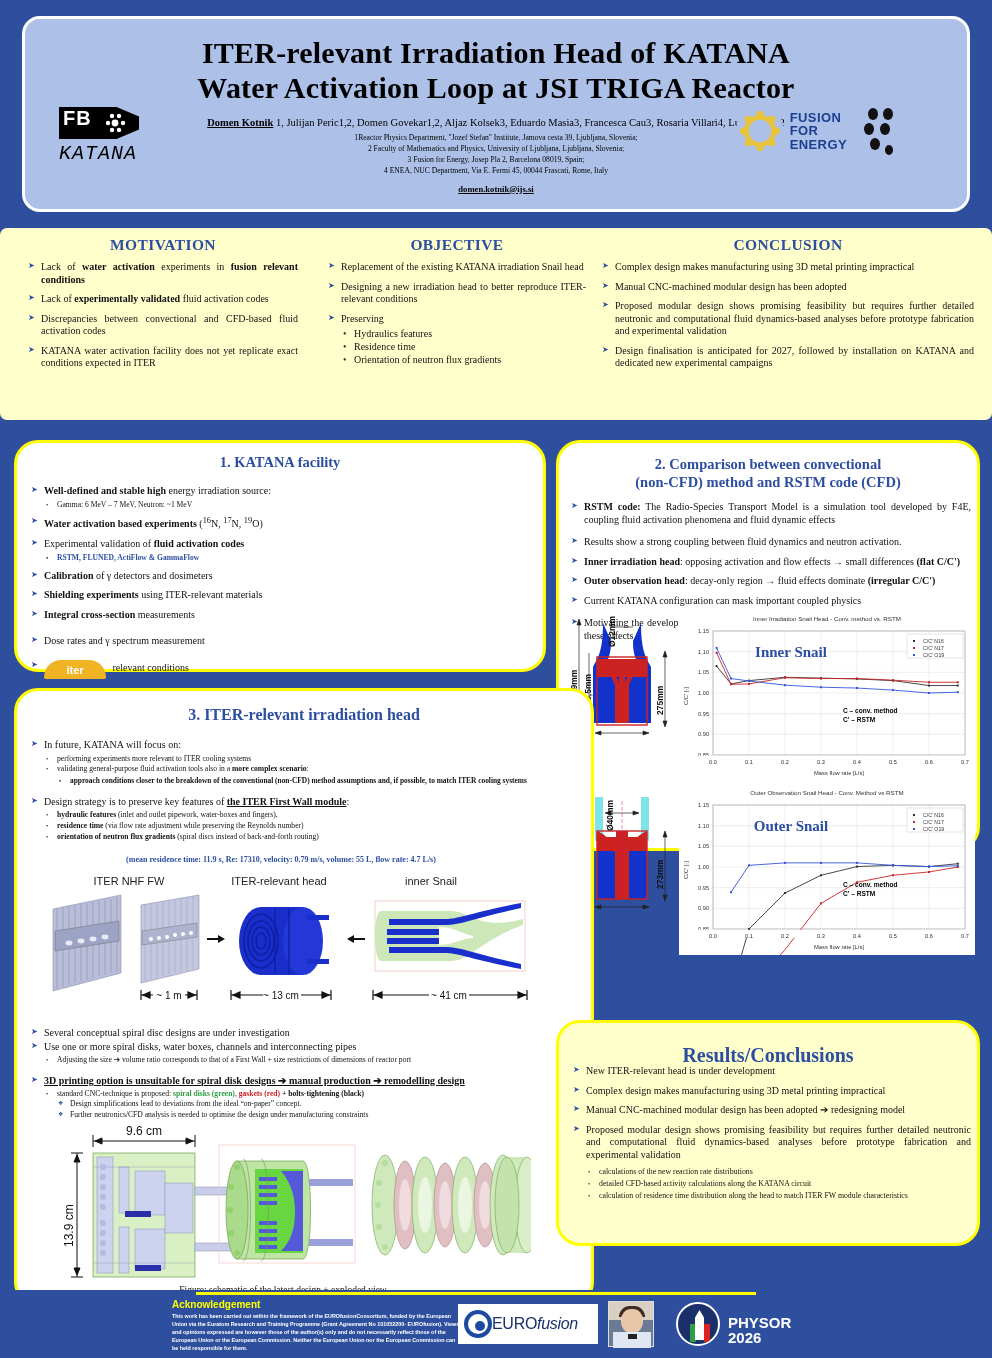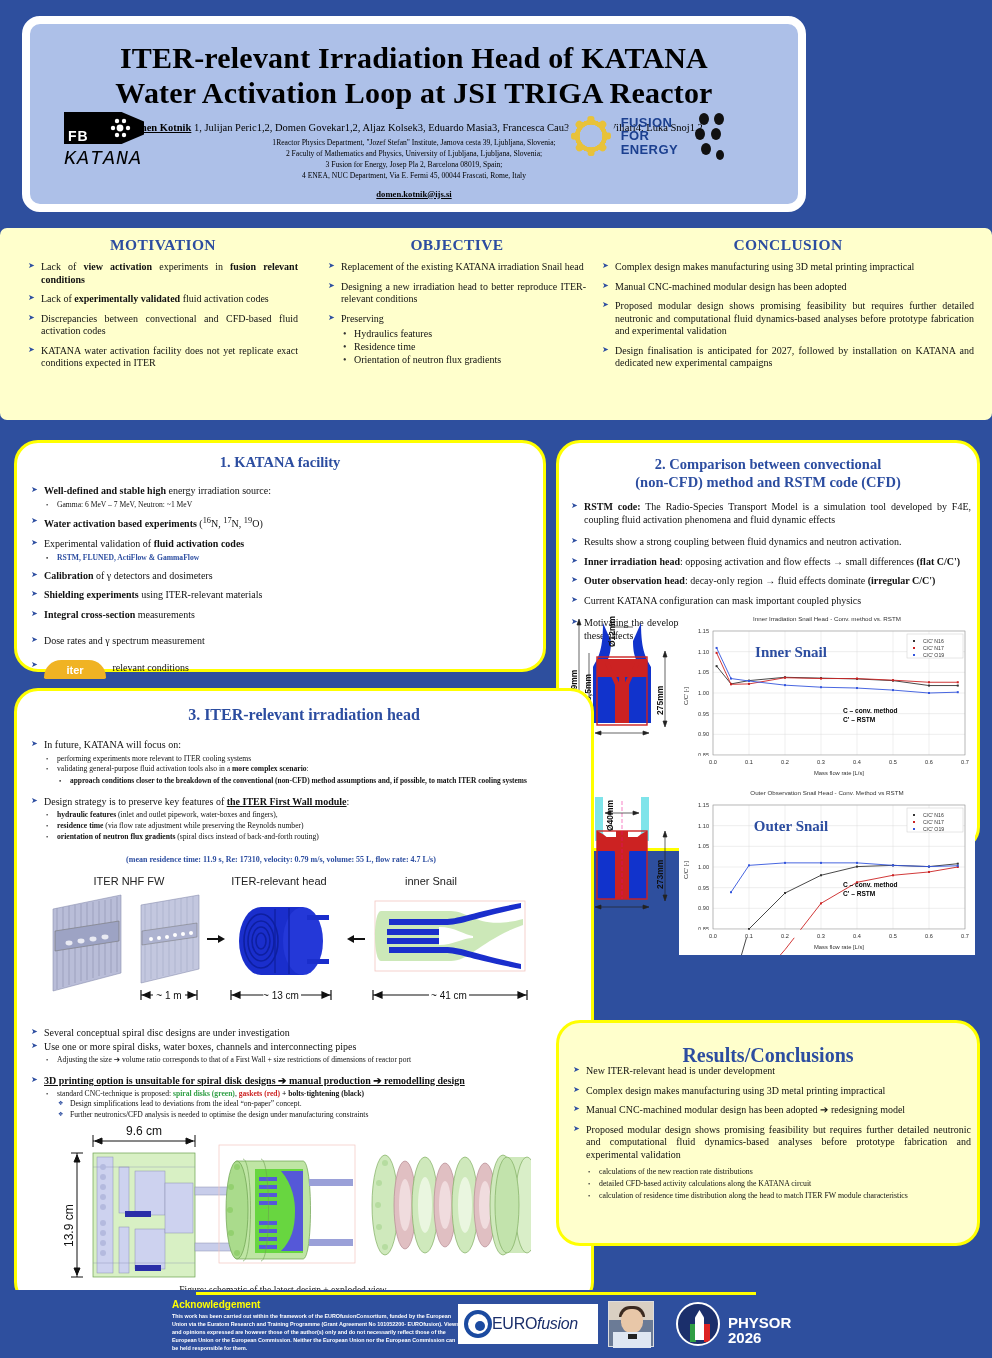--- a/index.html
+++ b/index.html
@@ -5,44 +5,44 @@
   * { box-sizing: border-box; margin:0; padding:0; }
   body {
     width: 992px; height: 1358px;
     background: #2e4f9e;
     font-family: "Liberation Serif", serif;
     position: relative;
     overflow: hidden;
   }
   
   .header {
-    position:absolute; left:22px; top:16px; width:784px; height:196px;
+    position:absolute; left:22px; top:16px; width:948px; height:196px;
     background:#adc0e8;
-    border:8px solid #ffffff;
+    border:3px solid #ffffff;
     border-radius:18px;
   }
   .title {
     text-align:center; color:#000; font-weight:bold;
     font-size:30px; line-height:1.18; letter-spacing:0.2px;
     padding-top:16px;
     font-family:"Liberation Serif", serif;
   }
   .authors {
     text-align:center; font-size:10.5px; color:#000; margin-top:11px;
     font-family:"Liberation Serif", serif;
   }
   .authors u { font-weight:bold; }
   .affil { text-align:center; font-size:7.6px; color:#000; line-height:1.45; margin-top:4px;}
   .email { text-align:center; font-size:8.6px; font-weight:bold; margin-top:8px; text-decoration:underline;}
 
   
   .fb-logo { position:absolute; left:34px; top:88px; width:110px; }
   .fb-box {
     width:80px;height:32px;background:#000;color:#fff;font-weight:bold;
-    font-size:14px;display:flex;align-items:flex-end;padding-left:4px;
+    font-size:20px;display:flex;align-items:flex-start;padding-left:4px;
     clip-path: polygon(0 0, 72% 0, 100% 30%, 100% 70%, 72% 100%, 0 100%);
     font-family:"Liberation Sans",sans-serif; letter-spacing:1px;
   }
   .fb-dots { position:absolute; left:44px; top:4px; }
   .katana-word {
     font-family:Liberation Mono, monospace; font-style:italic;
     font-size:20px; letter-spacing:1px; margin-top:3px; color:#000;
   }
   .f4e-logo { position:absolute; right:120px; top:88px; display:flex; align-items:center; gap:6px;}
   .f4e-ring { width:48px;height:48px;border-radius:50%;
@@ -223,21 +223,21 @@
     <ellipse cx="14" cy="37" rx="5" ry="6" fill="#111"></ellipse>
       <ellipse cx="28" cy="43" rx="4" ry="5" fill="#111"></ellipse>
   </svg>
 </div>
 
 <div class="top-strip">
 
   <div class="col" style="left:28px; width:270px;">
     <h2>MOTIVATION</h2>
     <ul class="arrow">
-      <li>Lack of <b>view activation</b> experiments in <b>fusion relevant conditions</b></li>
+      <li>Lack of <b>water activation</b> experiments in <b>fusion relevant conditions</b></li>
       <li>Lack of <b>experimentally validated</b> fluid activation codes</li>
       <li>Discrepancies between convectional and CFD-based fluid activation codes</li>
       <li>KATANA water activation facility does not yet replicate exact conditions expected in ITER</li>
     </ul>
   </div>
 
   <div class="col" style="left:328px; width:258px;">
     <h2>OBJECTIVE</h2>
     <ul class="arrow">
       <li>Replacement of the existing KATANA irradiation Snail head</li>

